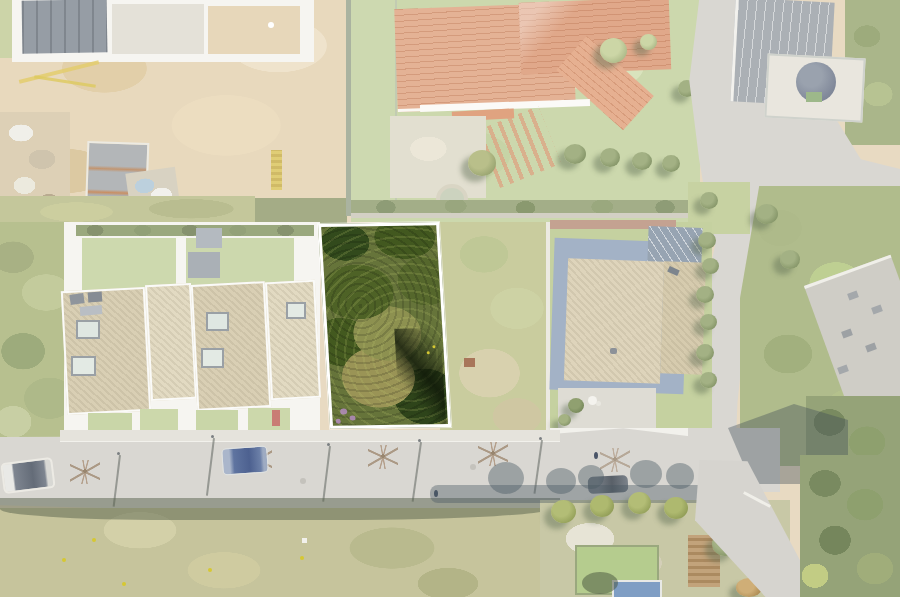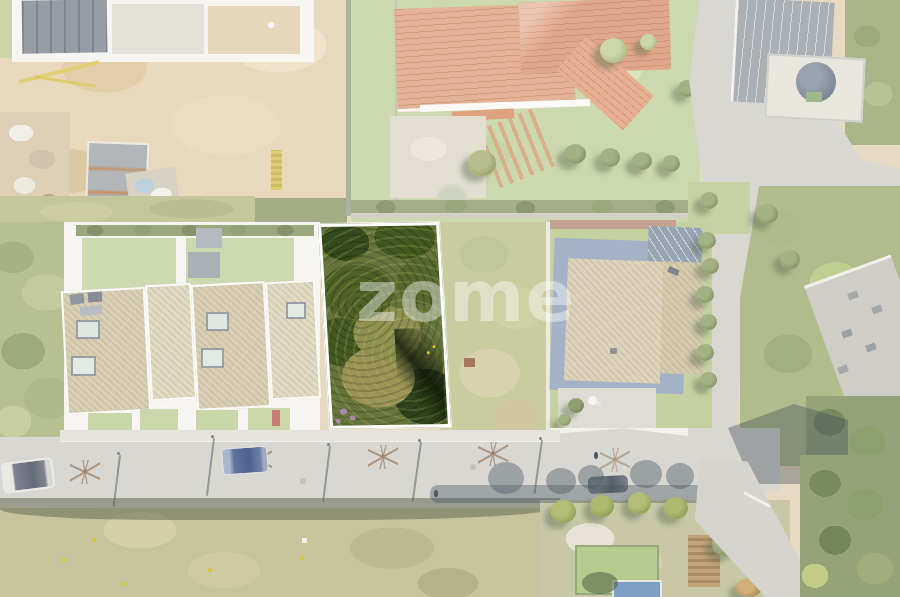--- a/index.html
+++ b/index.html
@@ -331,15 +331,14 @@
   <div class="r plot">
     <div class="r speckle"></div>
     <div class="r shade"></div>
     <div class="r flower" style="left:8px;top:182px;"></div>
     <div class="r flower" style="left:17px;top:189px;width:6px;height:5px;"></div>
     <div class="r flower" style="left:3px;top:192px;width:5px;height:5px;"></div>
     <div class="r ydot" style="left:98px;top:126px;width:3px;height:3px;"></div>
     <div class="r ydot" style="left:104px;top:120px;width:3px;height:3px;"></div>
   </div>
 
-  <div class="r watermark">zome</div>
 
 </div>
 
 </body></html>

